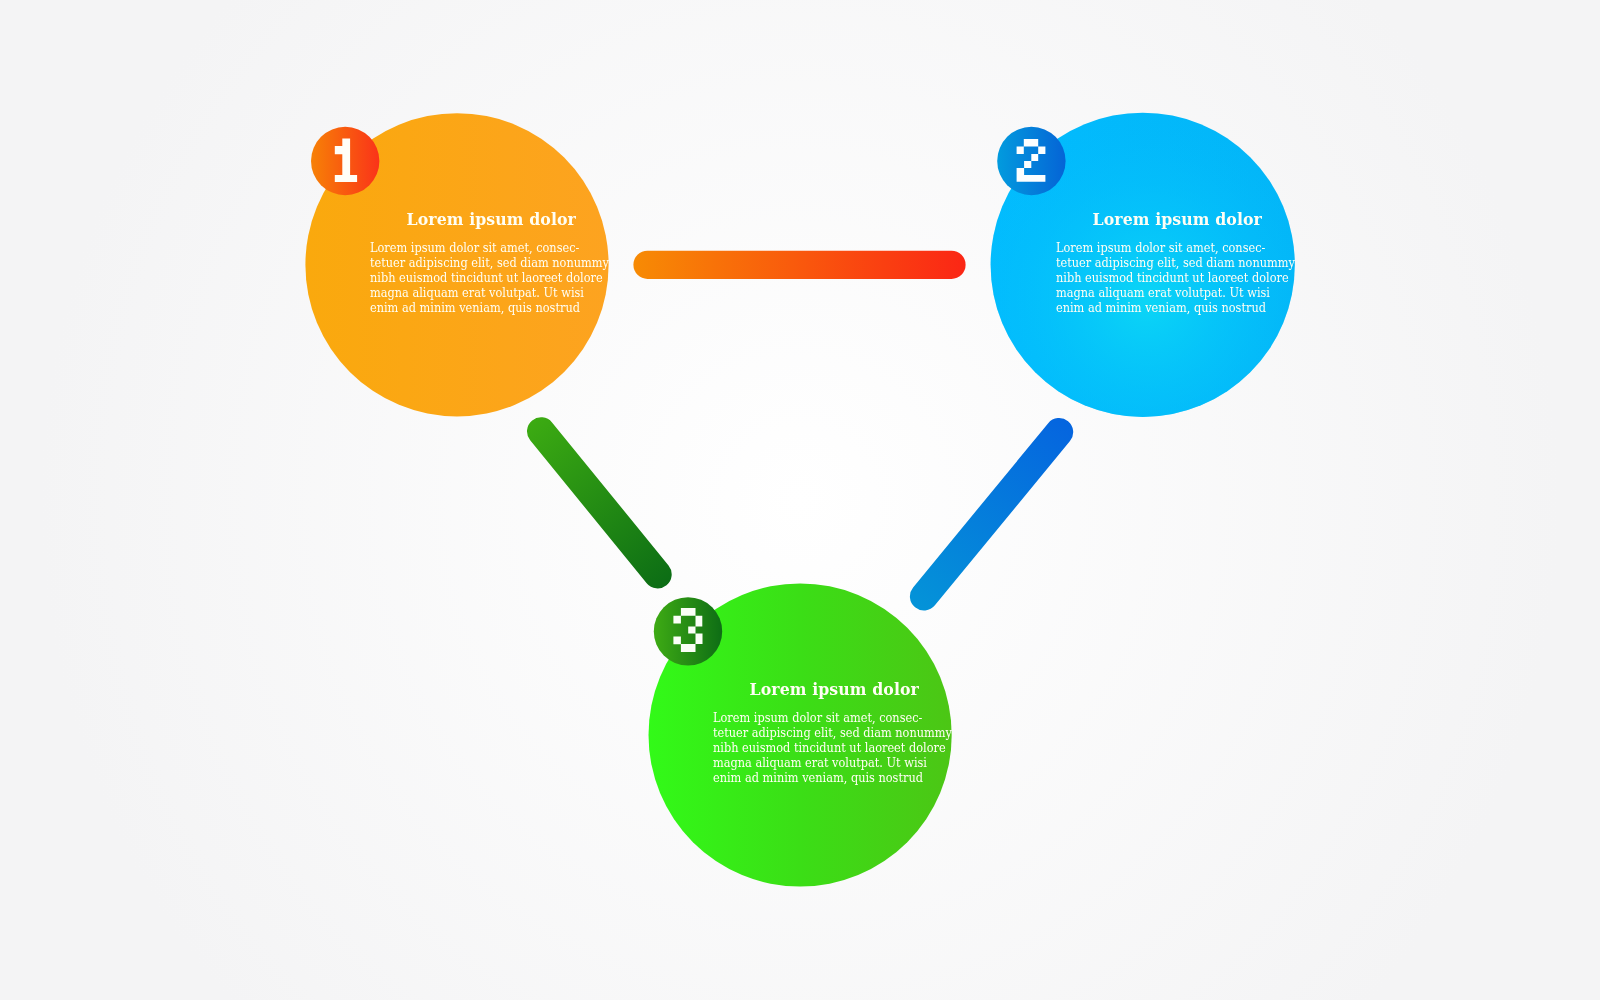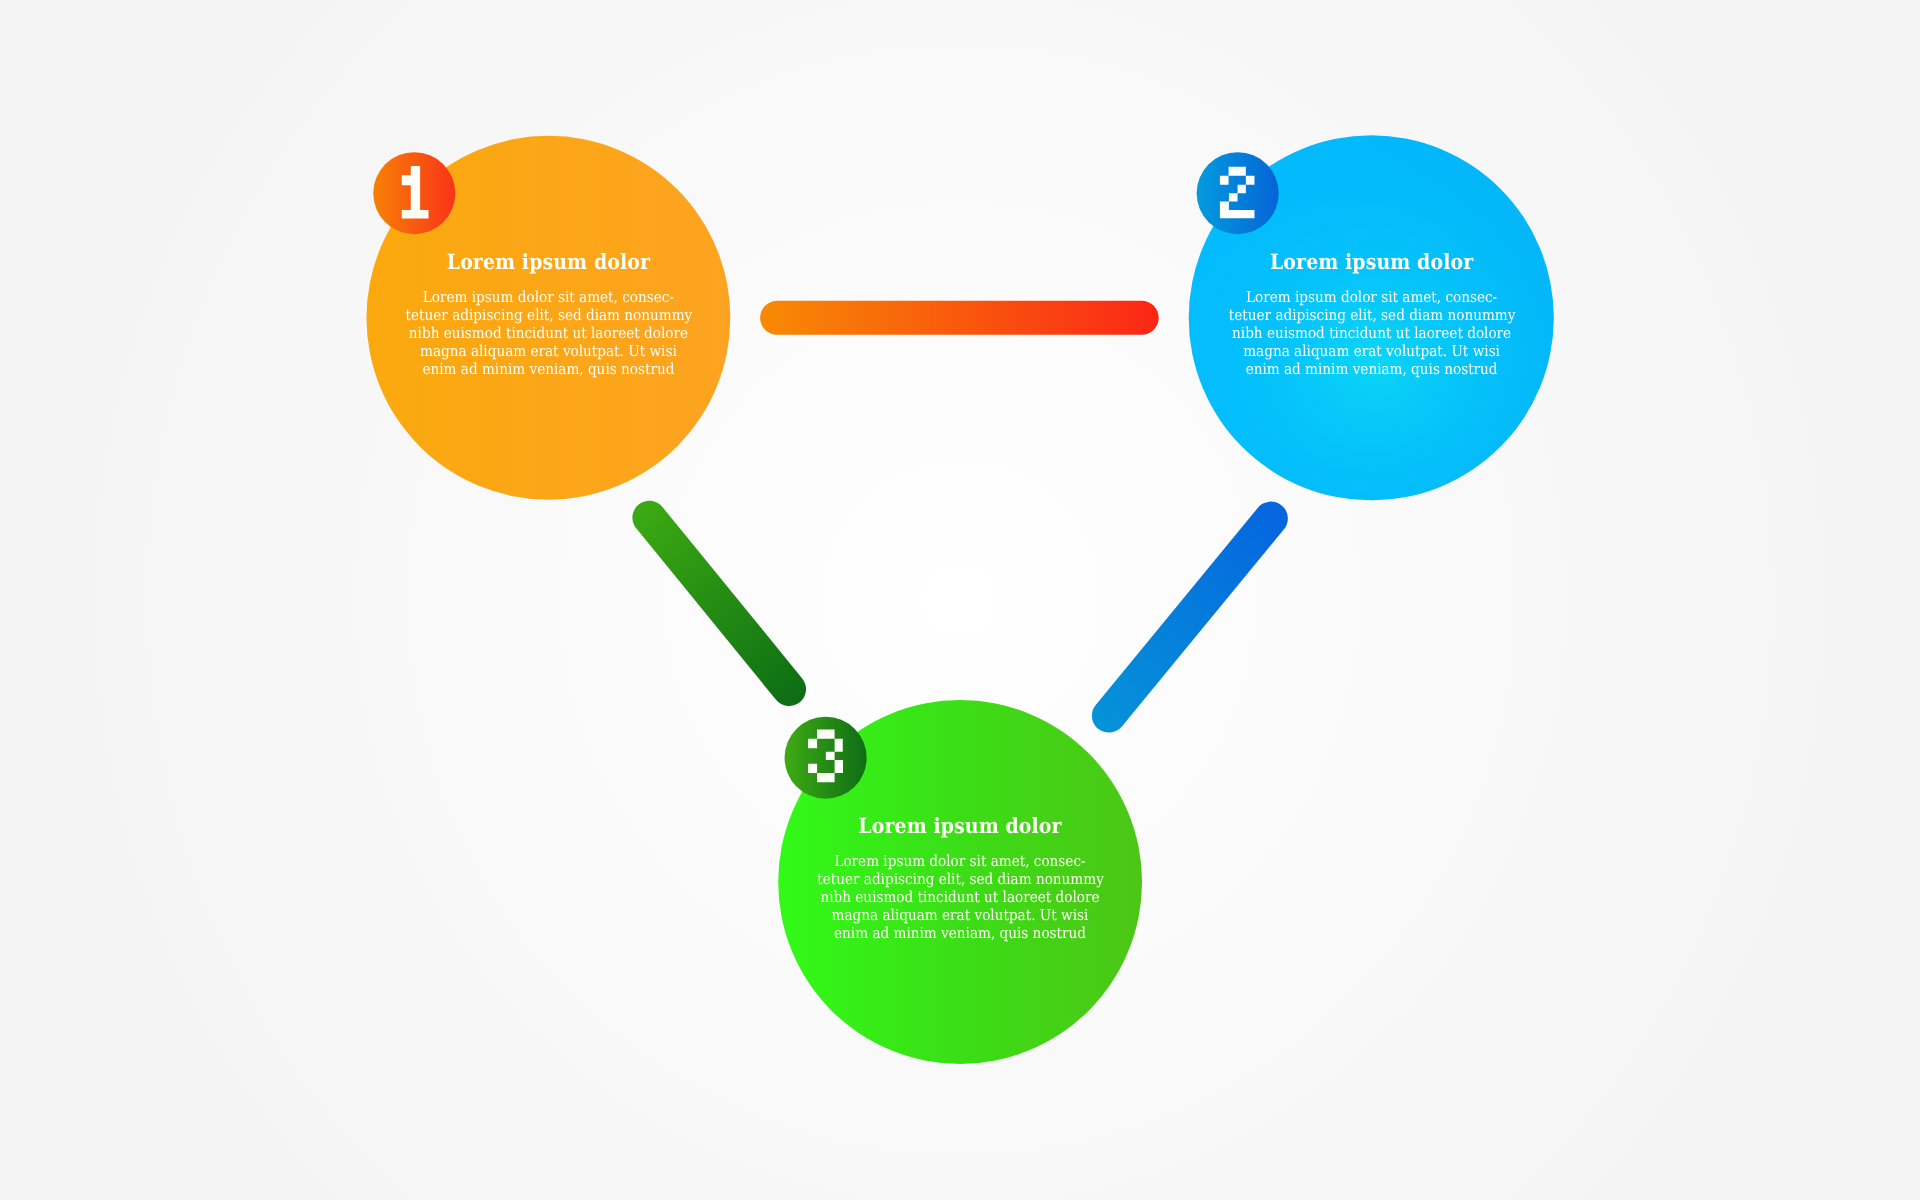--- a/index.html
+++ b/index.html
@@ -3,23 +3,23 @@
 <meta charset="utf-8">
 <title>Diagram</title>
 <style>
   html,body{margin:0;padding:0;}
   body{width:1600px;height:1000px;overflow:hidden;
     background:#f4f4f5;
     font-family:"DejaVu Serif Condensed","DejaVu Serif",serif;}
   #stage{position:relative;width:1600px;height:1000px;
     background:radial-gradient(circle 760px at 800px 500px, #ffffff 0%, #f4f4f5 100%);}
   svg.layer{position:absolute;left:0;top:0;width:1600px;height:1000px;}
-  .node-text{position:absolute;text-align:center;color:#fffef4;}
+  .node-text{position:absolute;text-align:right;color:#fffef4;}
   .node-title{font-weight:bold;font-size:17.5px;line-height:20px;letter-spacing:.1px;}
-  .node-body{font-size:12.6px;line-height:15.05px;margin-top:11px;}
+  .node-body{font-size:12.6px;line-height:15.05px;margin-top:11px;margin-left:32px;}
   .body-line{white-space:nowrap;}
 </style>
 </head>
 <body>
 
 <div id="stage">
 
   <svg class="layer" viewBox="0 0 1600 1000">
     <defs>
       <linearGradient id="gOrangeCircle" gradientUnits="userSpaceOnUse" x1="305" y1="265" x2="609" y2="265">

